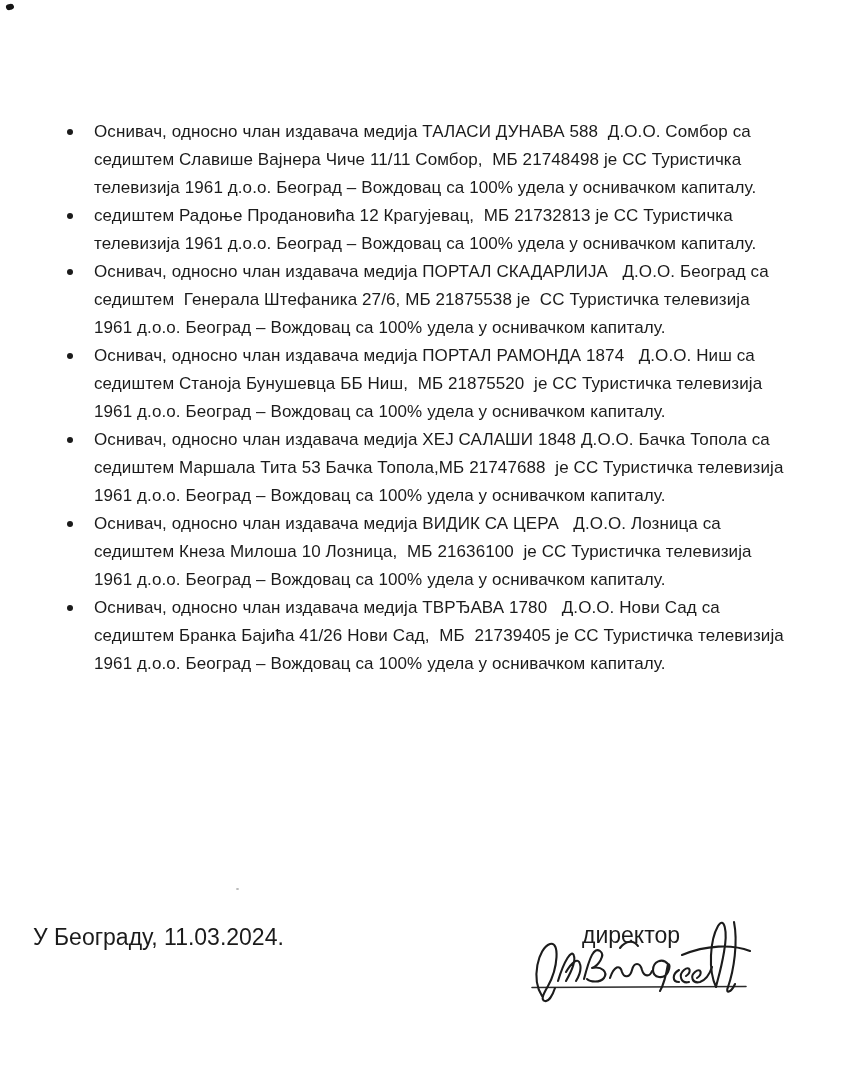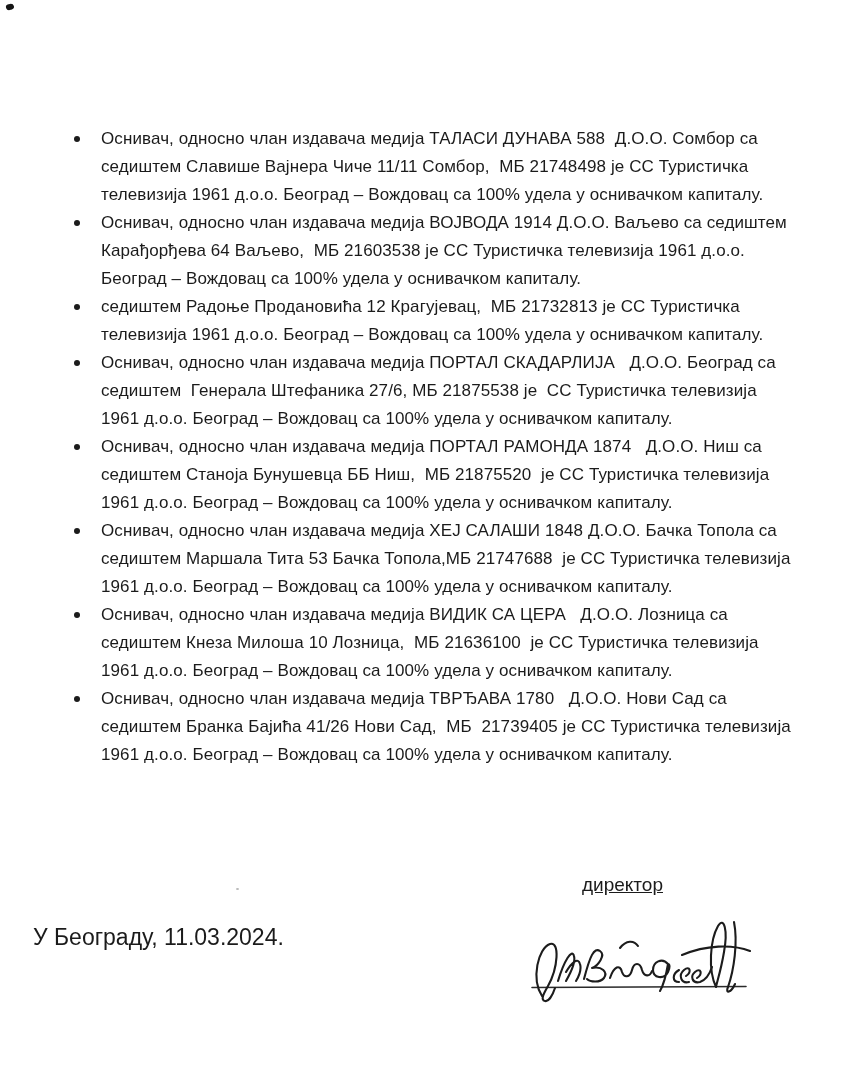--- a/index.html
+++ b/index.html
@@ -39,21 +39,21 @@
     height: 2px;
     background: #b9b9b9;
     border-radius: 50%;
   }
   
   .bullet-list {
     position: absolute;
     left: 63px;
     top: 117px;
     width: 772px;
-    margin: 8px;
+    margin: 1px;
     padding: 0;
     list-style: none;
   }
   .bullet-list li {
     position: relative;
     padding-left: 30px;
     margin: 0;
   }
   .bullet-list li::before {
     content: "";
@@ -75,24 +75,23 @@
   .dateline {
     position: absolute;
     left: 33px;
     top: 925px;
     font-size: 23px;
     line-height: 24px;
   }
   .director-label {
     position: absolute;
     left: 582px;
-    top: 873px;
-    font-size: 19px;
+    top: 923px;
+    font-size: 23px;
     line-height: 24px;
-    text-decoration: underline;
   }
   .signature-svg {
     position: absolute;
     left: 520px;
     top: 860px;
     width: 280px;
     height: 150px;
   }
   .signature-svg path,
   .signature-svg line {
@@ -110,25 +109,20 @@
 <div class="page">
 
   <div class="speck-topleft"></div>
   <div class="speck-mid"></div>
 
   <ul class="bullet-list">
       <li>
         <div class="line">Оснивач, односно члан издавача медија ТАЛАСИ ДУНАВА 588  Д.О.О. Сомбор са</div>
         <div class="line">седиштем Славише Вајнера Чиче 11/11 Сомбор,  МБ 21748498 је СС Туристичка</div>
         <div class="line">телевизија 1961 д.о.о. Београд – Вождовац са 100% удела у оснивачком капиталу.</div>
-      </li>
-      <li>
-        <div class="line">Оснивач, односно члан издавача медија ВОЈВОДА 1914 Д.О.О. Ваљево са седиштем</div>
-        <div class="line">Карађорђева 64 Ваљево,  МБ 21603538 је СС Туристичка телевизија 1961 д.о.о.</div>
-        <div class="line">Београд – Вождовац са 100% удела у оснивачком капиталу.</div>
       </li>
       <li>
         <div class="line">седиштем Радоње Продановића 12 Крагујевац,  МБ 21732813 је СС Туристичка</div>
         <div class="line">телевизија 1961 д.о.о. Београд – Вождовац са 100% удела у оснивачком капиталу.</div>
       </li>
       <li>
         <div class="line">Оснивач, односно члан издавача медија ПОРТАЛ СКАДАРЛИЈА   Д.О.О. Београд са</div>
         <div class="line">седиштем  Генерала Штефаника 27/6, МБ 21875538 је  СС Туристичка телевизија</div>
         <div class="line">1961 д.о.о. Београд – Вождовац са 100% удела у оснивачком капиталу.</div>
       </li>

